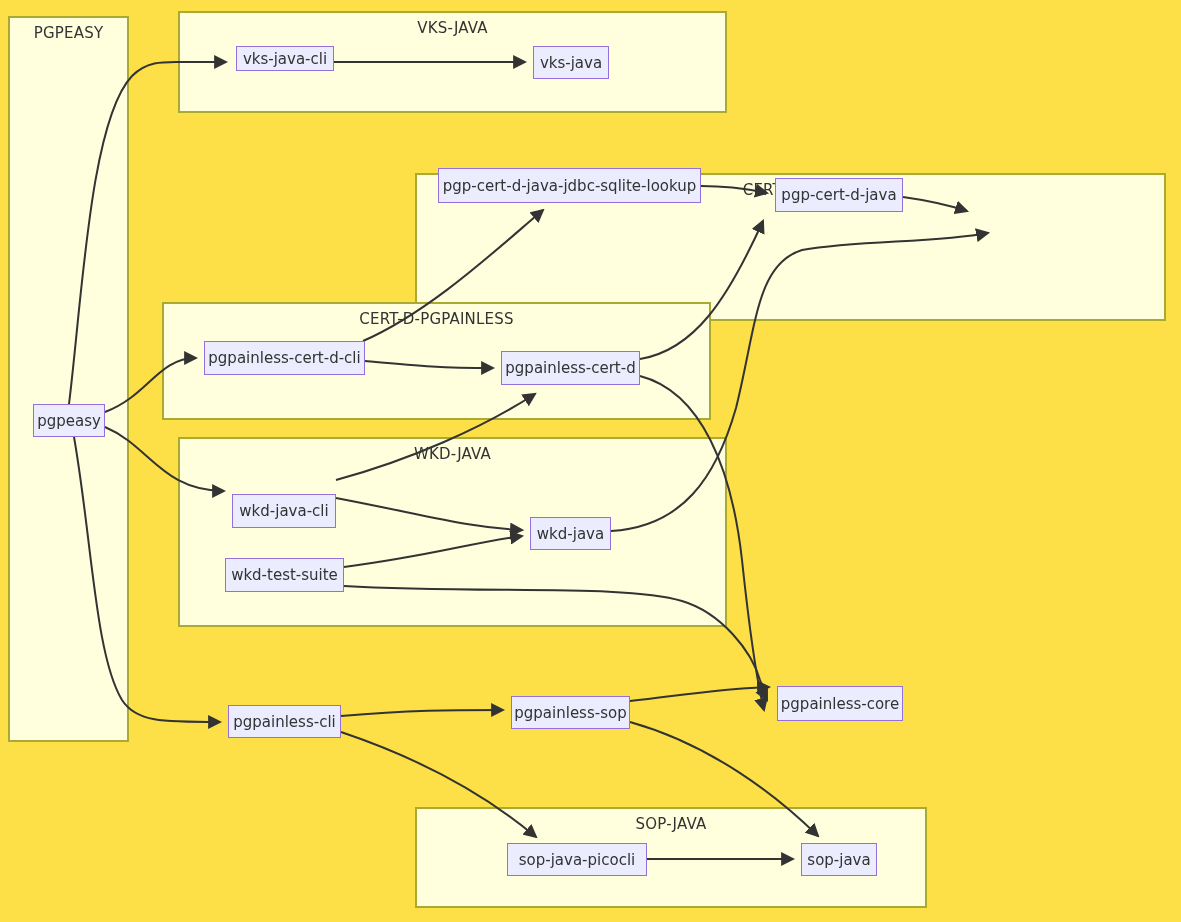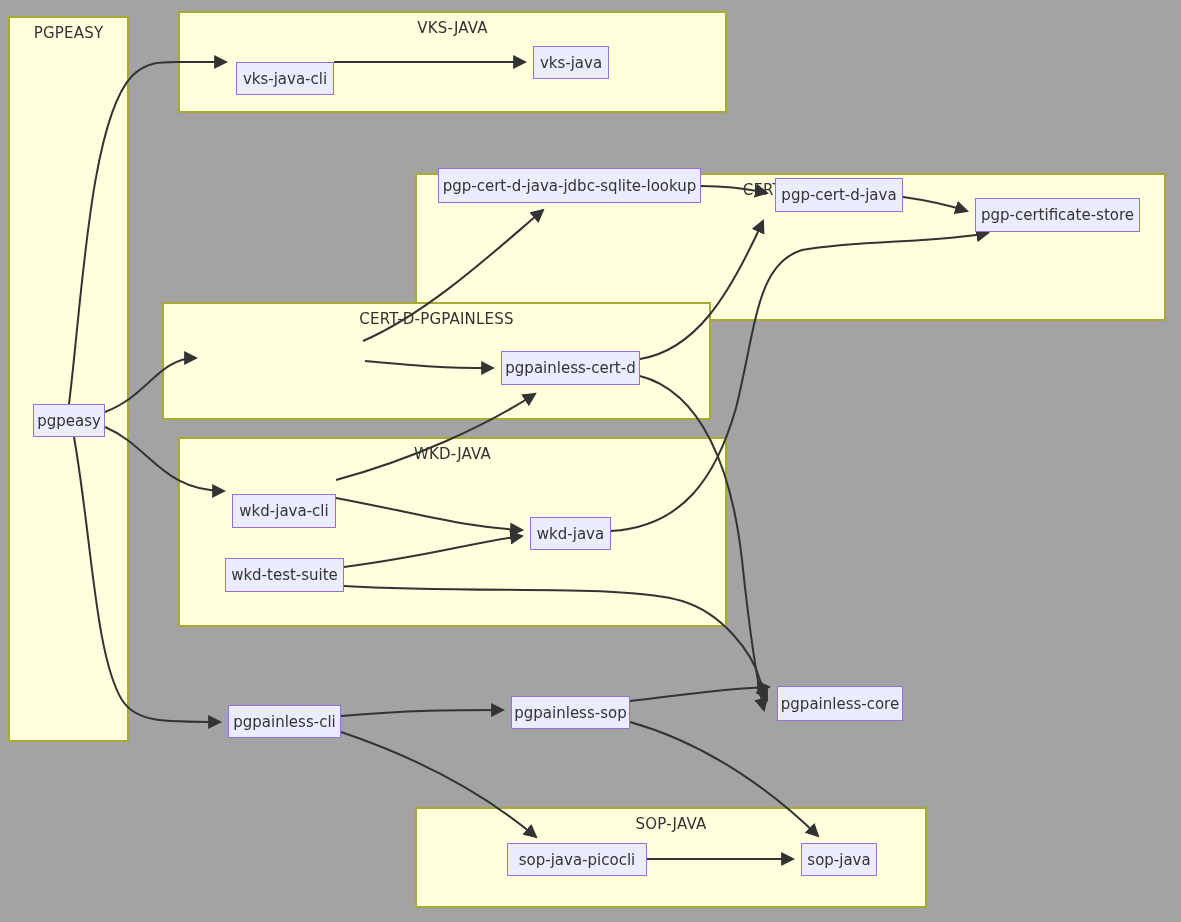--- a/index.html
+++ b/index.html
@@ -1,17 +1,17 @@
 <!DOCTYPE html>
 <html><head>
 <meta charset="utf-8">
 <style>
   html,body{margin:0;padding:0;background:#000;}
   .canvas{
-    position:relative;width:1181px;height:922px;background:#a3a3a3;overflow:hidden;
+    position:relative;width:1181px;height:922px;background:#fde047;overflow:hidden;
     font-family:"DejaVu Sans","Liberation Sans",sans-serif;
   }
   .group{
     position:absolute;background:#ffffde;border:2px solid #aaaa33;box-sizing:border-box;
     z-index:1;
   }
   .group-title{
     position:absolute;top:6px;left:0;width:100%;text-align:center;
     font-size:15px;color:#333;letter-spacing:0.2px;
   }
@@ -71,25 +71,25 @@
       <path marker-end="url(#arrow)" d="M 611 531 C 682 527, 716 478, 736 408 C 756 328, 756 264, 802 250 C 860 240, 935 243, 988 233"></path>
       <path marker-end="url(#arrow)" d="M 341 716 C 410 710, 450 710, 503 710"></path>
       <path marker-end="url(#arrow)" d="M 341 732 C 430 762, 492 800, 536 837"></path>
       <path marker-end="url(#arrow)" d="M 630 701 C 690 694, 726 688, 769 687"></path>
       <path marker-end="url(#arrow)" d="M 630 722 C 712 745, 777 796, 818 836"></path>
       <path marker-end="url(#arrow)" d="M 635 859 L 793 859"></path>
     </g>
   </svg>
 
   <div class="node" style="left:33px;top:404px;width:72px;height:33px;">pgpeasy</div>
-  <div class="node" style="left:236px;top:62px;width:98px;height:33px;">vks-java-cli</div>
+  <div class="node" style="left:236px;top:46px;width:98px;height:25px;">vks-java-cli</div>
   <div class="node" style="left:533px;top:46px;width:76px;height:33px;">vks-java</div>
   <div class="node" style="left:438px;top:168px;width:263px;height:35px;">pgp-cert-d-java-jdbc-sqlite-lookup</div>
   <div class="node" style="left:775px;top:178px;width:128px;height:34px;">pgp-cert-d-java</div>
-  <div class="node" style="left:975px;top:198px;width:165px;height:34px;">pgp-certificate-store</div>
+  <div class="node" style="left:204px;top:341px;width:161px;height:34px;">pgpainless-cert-d-cli</div>
   <div class="node" style="left:501px;top:351px;width:139px;height:34px;">pgpainless-cert-d</div>
   <div class="node" style="left:232px;top:494px;width:104px;height:34px;">wkd-java-cli</div>
   <div class="node" style="left:225px;top:558px;width:119px;height:34px;">wkd-test-suite</div>
   <div class="node" style="left:530px;top:517px;width:81px;height:33px;">wkd-java</div>
   <div class="node" style="left:228px;top:705px;width:113px;height:33px;">pgpainless-cli</div>
   <div class="node" style="left:511px;top:696px;width:119px;height:33px;">pgpainless-sop</div>
   <div class="node" style="left:777px;top:686px;width:126px;height:35px;">pgpainless-core</div>
   <div class="node" style="left:507px;top:843px;width:140px;height:33px;">sop-java-picocli</div>
   <div class="node" style="left:801px;top:843px;width:76px;height:33px;">sop-java</div>
 

